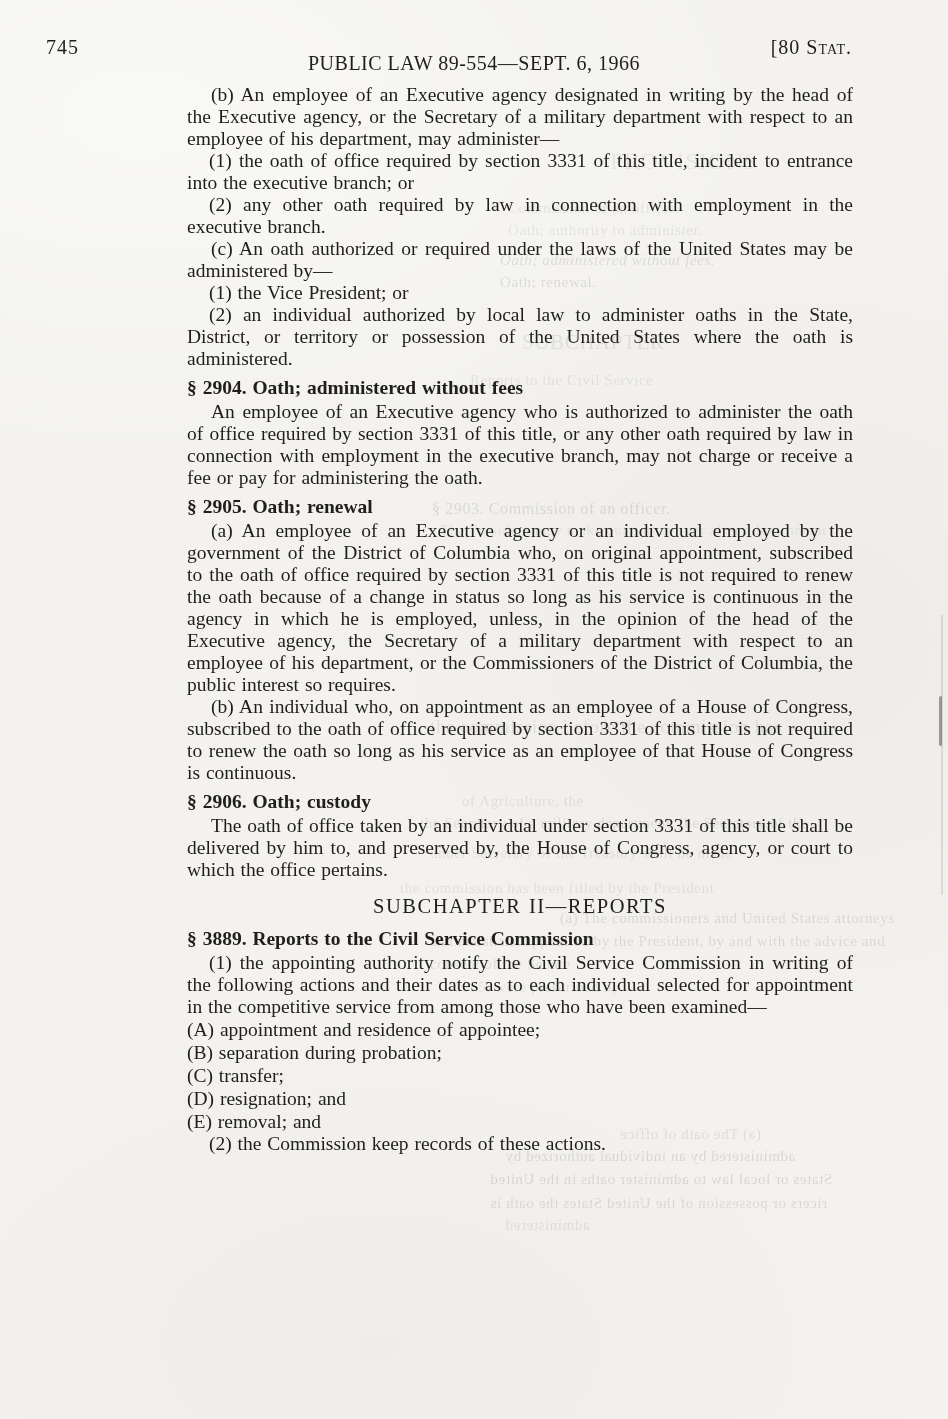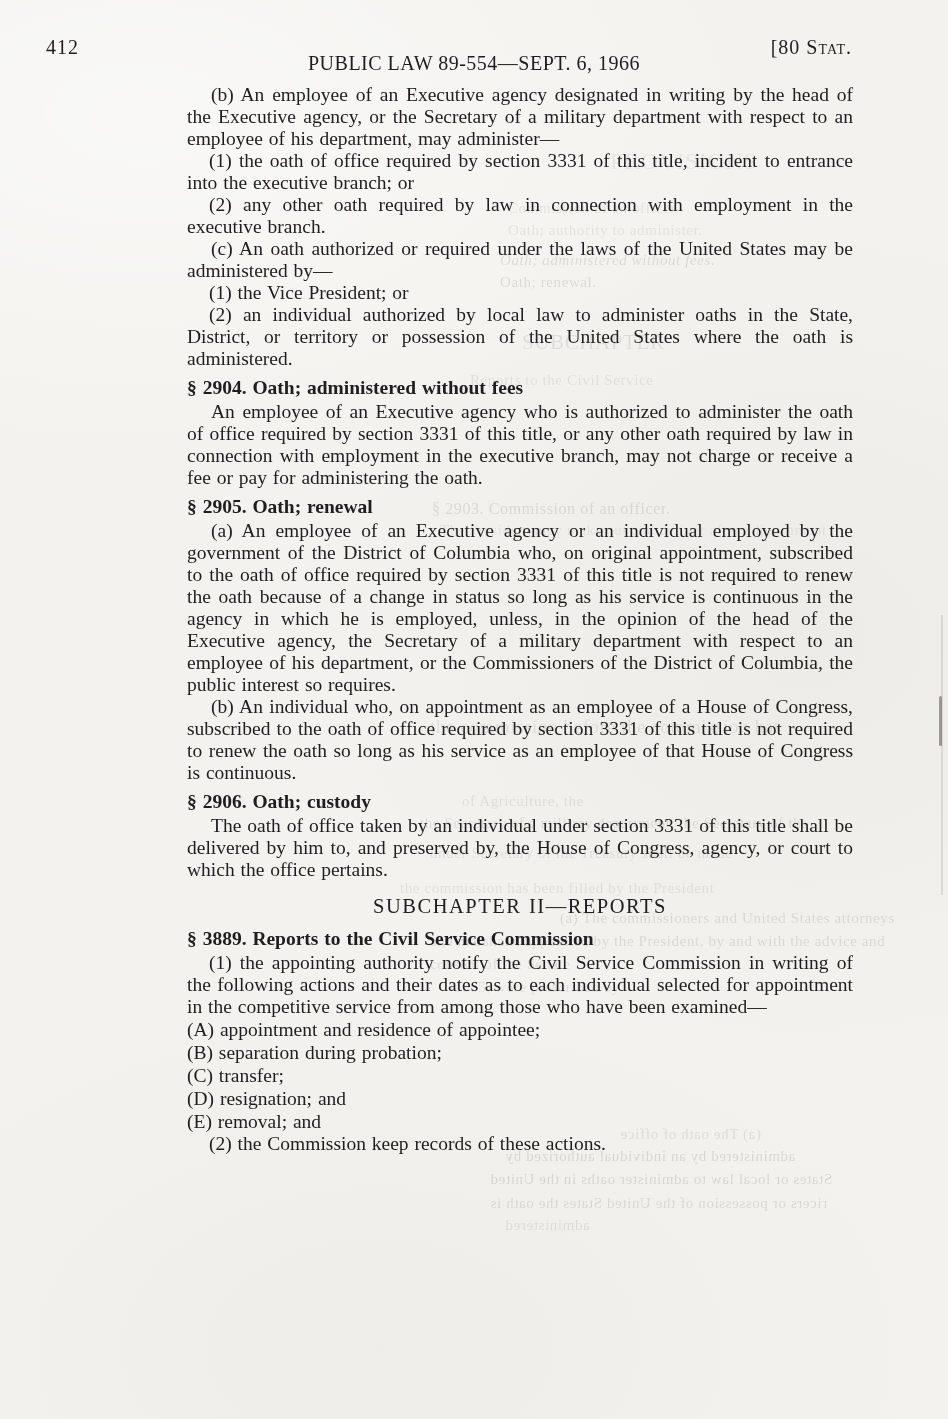--- a/index.html
+++ b/index.html
@@ -66,21 +66,21 @@
   .edge-dash {
     position: absolute; left: 939px; top: 696px;
     width: 3px; height: 50px; border-radius: 2px;
     background: rgba(55, 52, 48, 0.45); z-index: 4;
   }
 </style>
 </head>
 <body>
 
 <div class="running-head">
-  <span class="page-number">412</span>
+  <span class="page-number">745</span>
   <span class="head-title">PUBLIC LAW 89-554—SEPT. 6, 1966</span>
   <span class="head-stat">[80 Stat.</span>
 </div>
 
 <div class="ghost-layer" id="ghost-layer">
     <div class="ghost-fragment" style="left: 610px; top: 148px; font-size: 24px; opacity: 0.05;">PROVISIONS</div>
     <div class="ghost-fragment" style="left: 508px; top: 200px; font-size: 15px; opacity: 0.07;">Commission of an officer.</div>
     <div class="ghost-fragment" style="left: 508px; top: 222px; font-size: 15px; opacity: 0.07;">Oath; authority to administer.</div>
     <div class="ghost-fragment" style="left: 500px; top: 252px; font-size: 15px; opacity: 0.1; font-style: italic;">Oath; administered without fees.</div>
     <div class="ghost-fragment" style="left: 500px; top: 274px; font-size: 15px; opacity: 0.1;">Oath; renewal.</div>

